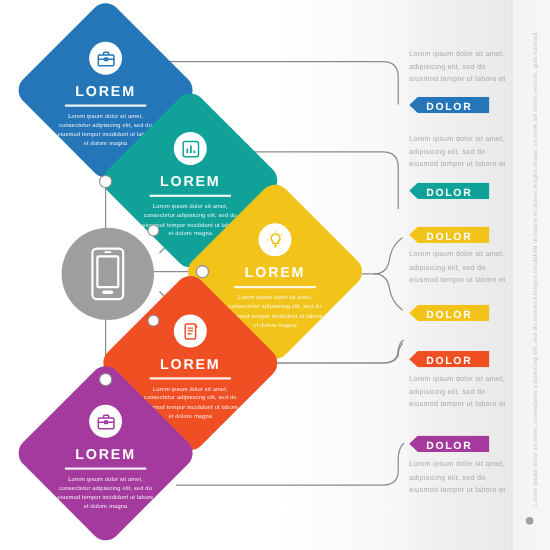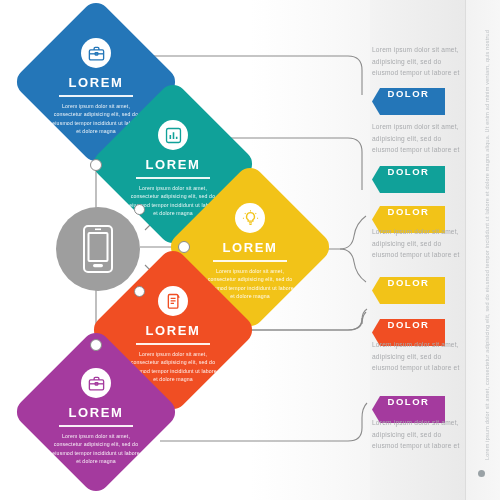--- a/index.html
+++ b/index.html
@@ -42,21 +42,21 @@
   .hub{position:absolute;border-radius:50%;background:#9e9e9e;
     display:flex;align-items:center;justify-content:center;}
 
   
   .node{position:absolute;border-radius:50%;background:#ffffff;
     border:1.6px solid #8b8b8b;box-sizing:border-box;}
 
   
   .rtext{position:absolute;width:94px;font-size:6.6px;line-height:1.78;
     color:#a9abae;letter-spacing:.2px;}
-  .tag{position:absolute;height:27px;display:flex;align-items:flex-start;
+  .tag{position:absolute;height:15px;display:flex;align-items:flex-end;
     justify-content:center;color:#fff;font-weight:bold;font-size:9.5px;
     letter-spacing:1.5px;
     clip-path:polygon(8px 0,100% 0,100% 100%,8px 100%,0 50%);
     width:73px;}
 
   
   .vtext{position:absolute;transform-origin:left top;transform:rotate(-90deg);
     font-size:5.4px;color:#bfc3c6;letter-spacing:.25px;white-space:nowrap;}
   .vdot{position:absolute;width:7px;height:7px;border-radius:50%;background:#9aa2a6;}
 </style>

